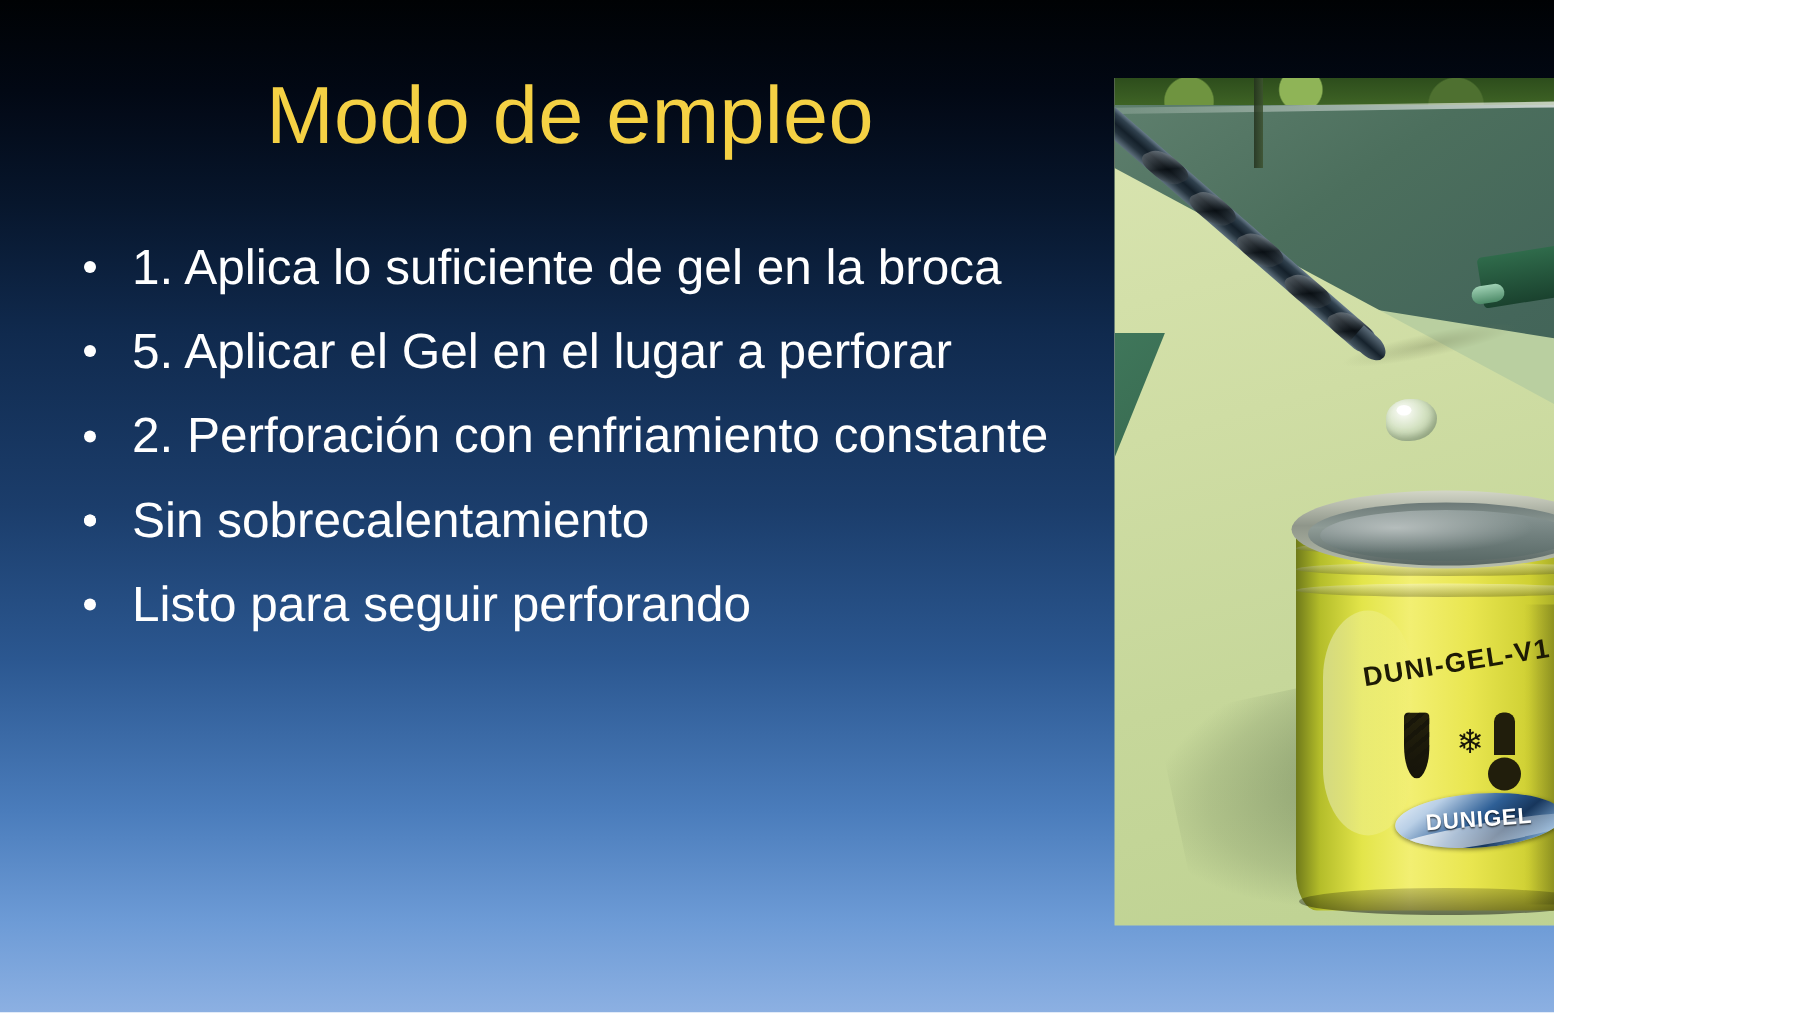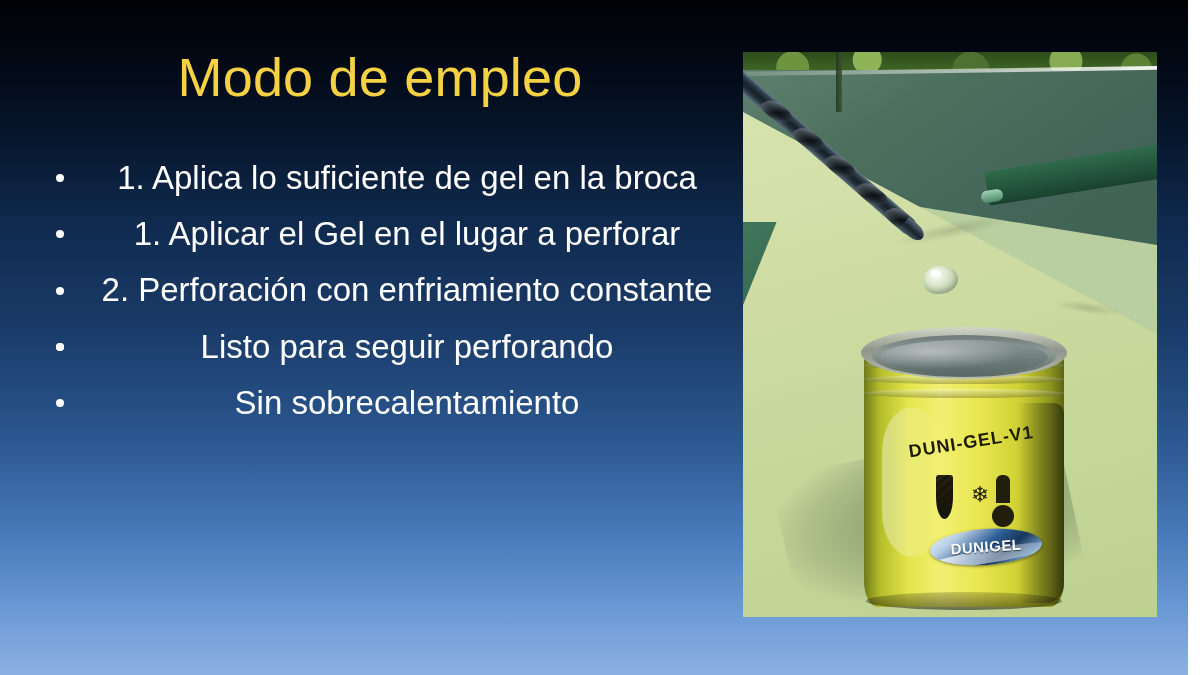--- a/index.html
+++ b/index.html
@@ -2,21 +2,21 @@
 <html><head>
 <meta charset="utf-8">
 <style>
   html, body {
     margin: 0;
     padding: 0;
     background: #ffffff;
   }
   #slide {
     position: relative;
-    width: 1188px;
+    width: 1036px;
     height: 675px;
     overflow: hidden;
     font-family: "Liberation Sans", sans-serif;
     background: linear-gradient(to bottom,
       #000204 0%,
       #020814 9%,
       #07162c 20%,
       #102a4e 33%,
       #1b3d6b 50%,
       #2b5790 65%,
@@ -51,21 +51,20 @@
     list-style: none;
   }
   .bullet-item {
     position: relative;
     padding-left: 42px;
     margin: 0 0 14px 0;
     color: #ffffff;
     font-size: 33px;
     line-height: 1.28;
     font-weight: 400;
-    text-align: center;
   }
   .bullet-item:last-child { margin-bottom: 0; }
   .bullet-marker {
     position: absolute;
     left: 10px;
     top: 0.52em;
     width: 8px;
     height: 8px;
     border-radius: 50%;
     background: #ffffff;
@@ -326,36 +325,36 @@
 
   <div id="slide-title">Modo de empleo</div>
 
   <ul id="bullet-list">
     <li class="bullet-item">
       <span class="bullet-marker"></span>
       <span>1. Aplica lo suficiente de gel en la broca</span>
     </li>
     <li class="bullet-item">
       <span class="bullet-marker"></span>
-      <span>1. Aplicar el Gel en el lugar a perforar</span>
+      <span>5. Aplicar el Gel en el lugar a perforar</span>
     </li>
     <li class="bullet-item">
       <span class="bullet-marker"></span>
       <span>2. Perforación con enfriamiento constante</span>
     </li>
     <li class="bullet-item">
       <span class="bullet-marker"></span>
     </li>
     <li class="bullet-item">
       <span class="bullet-marker"></span>
+      <span>Sin sobrecalentamiento</span>
+    </li>
+    <li class="bullet-item">
+      <span class="bullet-marker"></span>
       <span>Listo para seguir perforando</span>
-    </li>
-    <li class="bullet-item">
-      <span class="bullet-marker"></span>
-      <span>Sin sobrecalentamiento</span>
     </li>
   </ul>
 
   <div id="photo-frame">
 
     <div class="ph" id="ph-foliage"></div>
     <div class="ph" id="ph-wall"></div>
     <div class="ph" id="ph-wall-top-highlight"></div>
     <div class="ph" id="ph-post"></div>
     <div class="ph" id="ph-table"></div>

